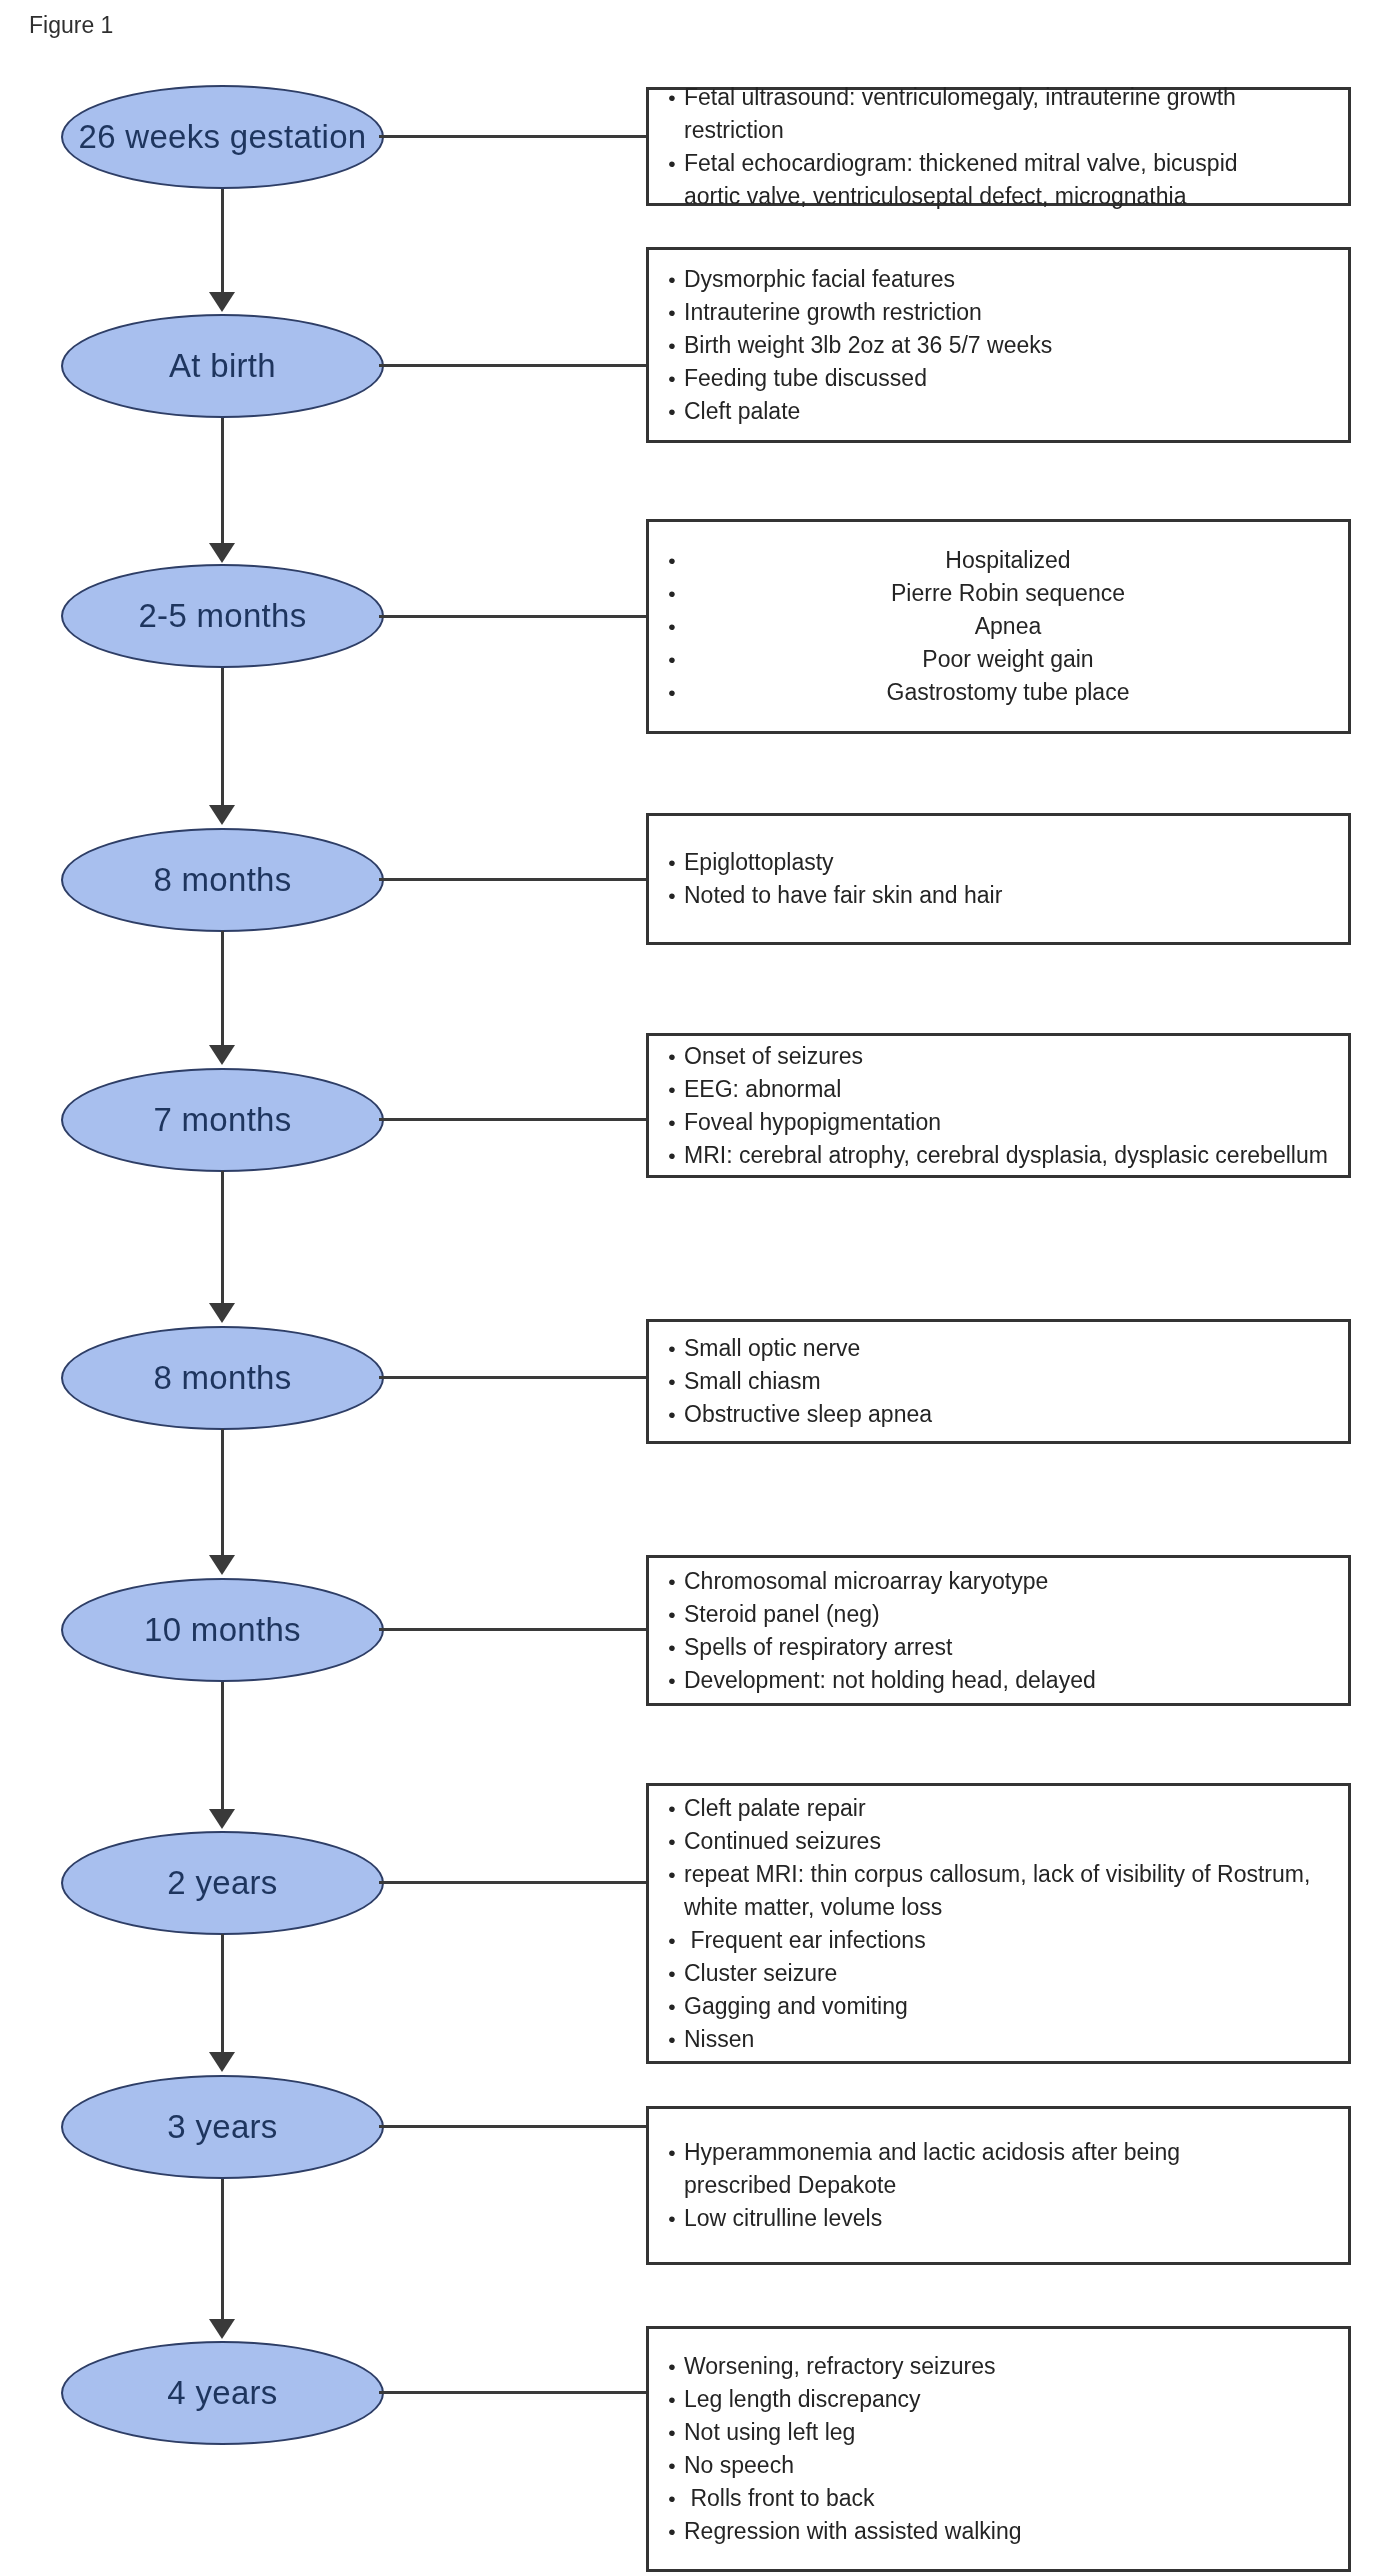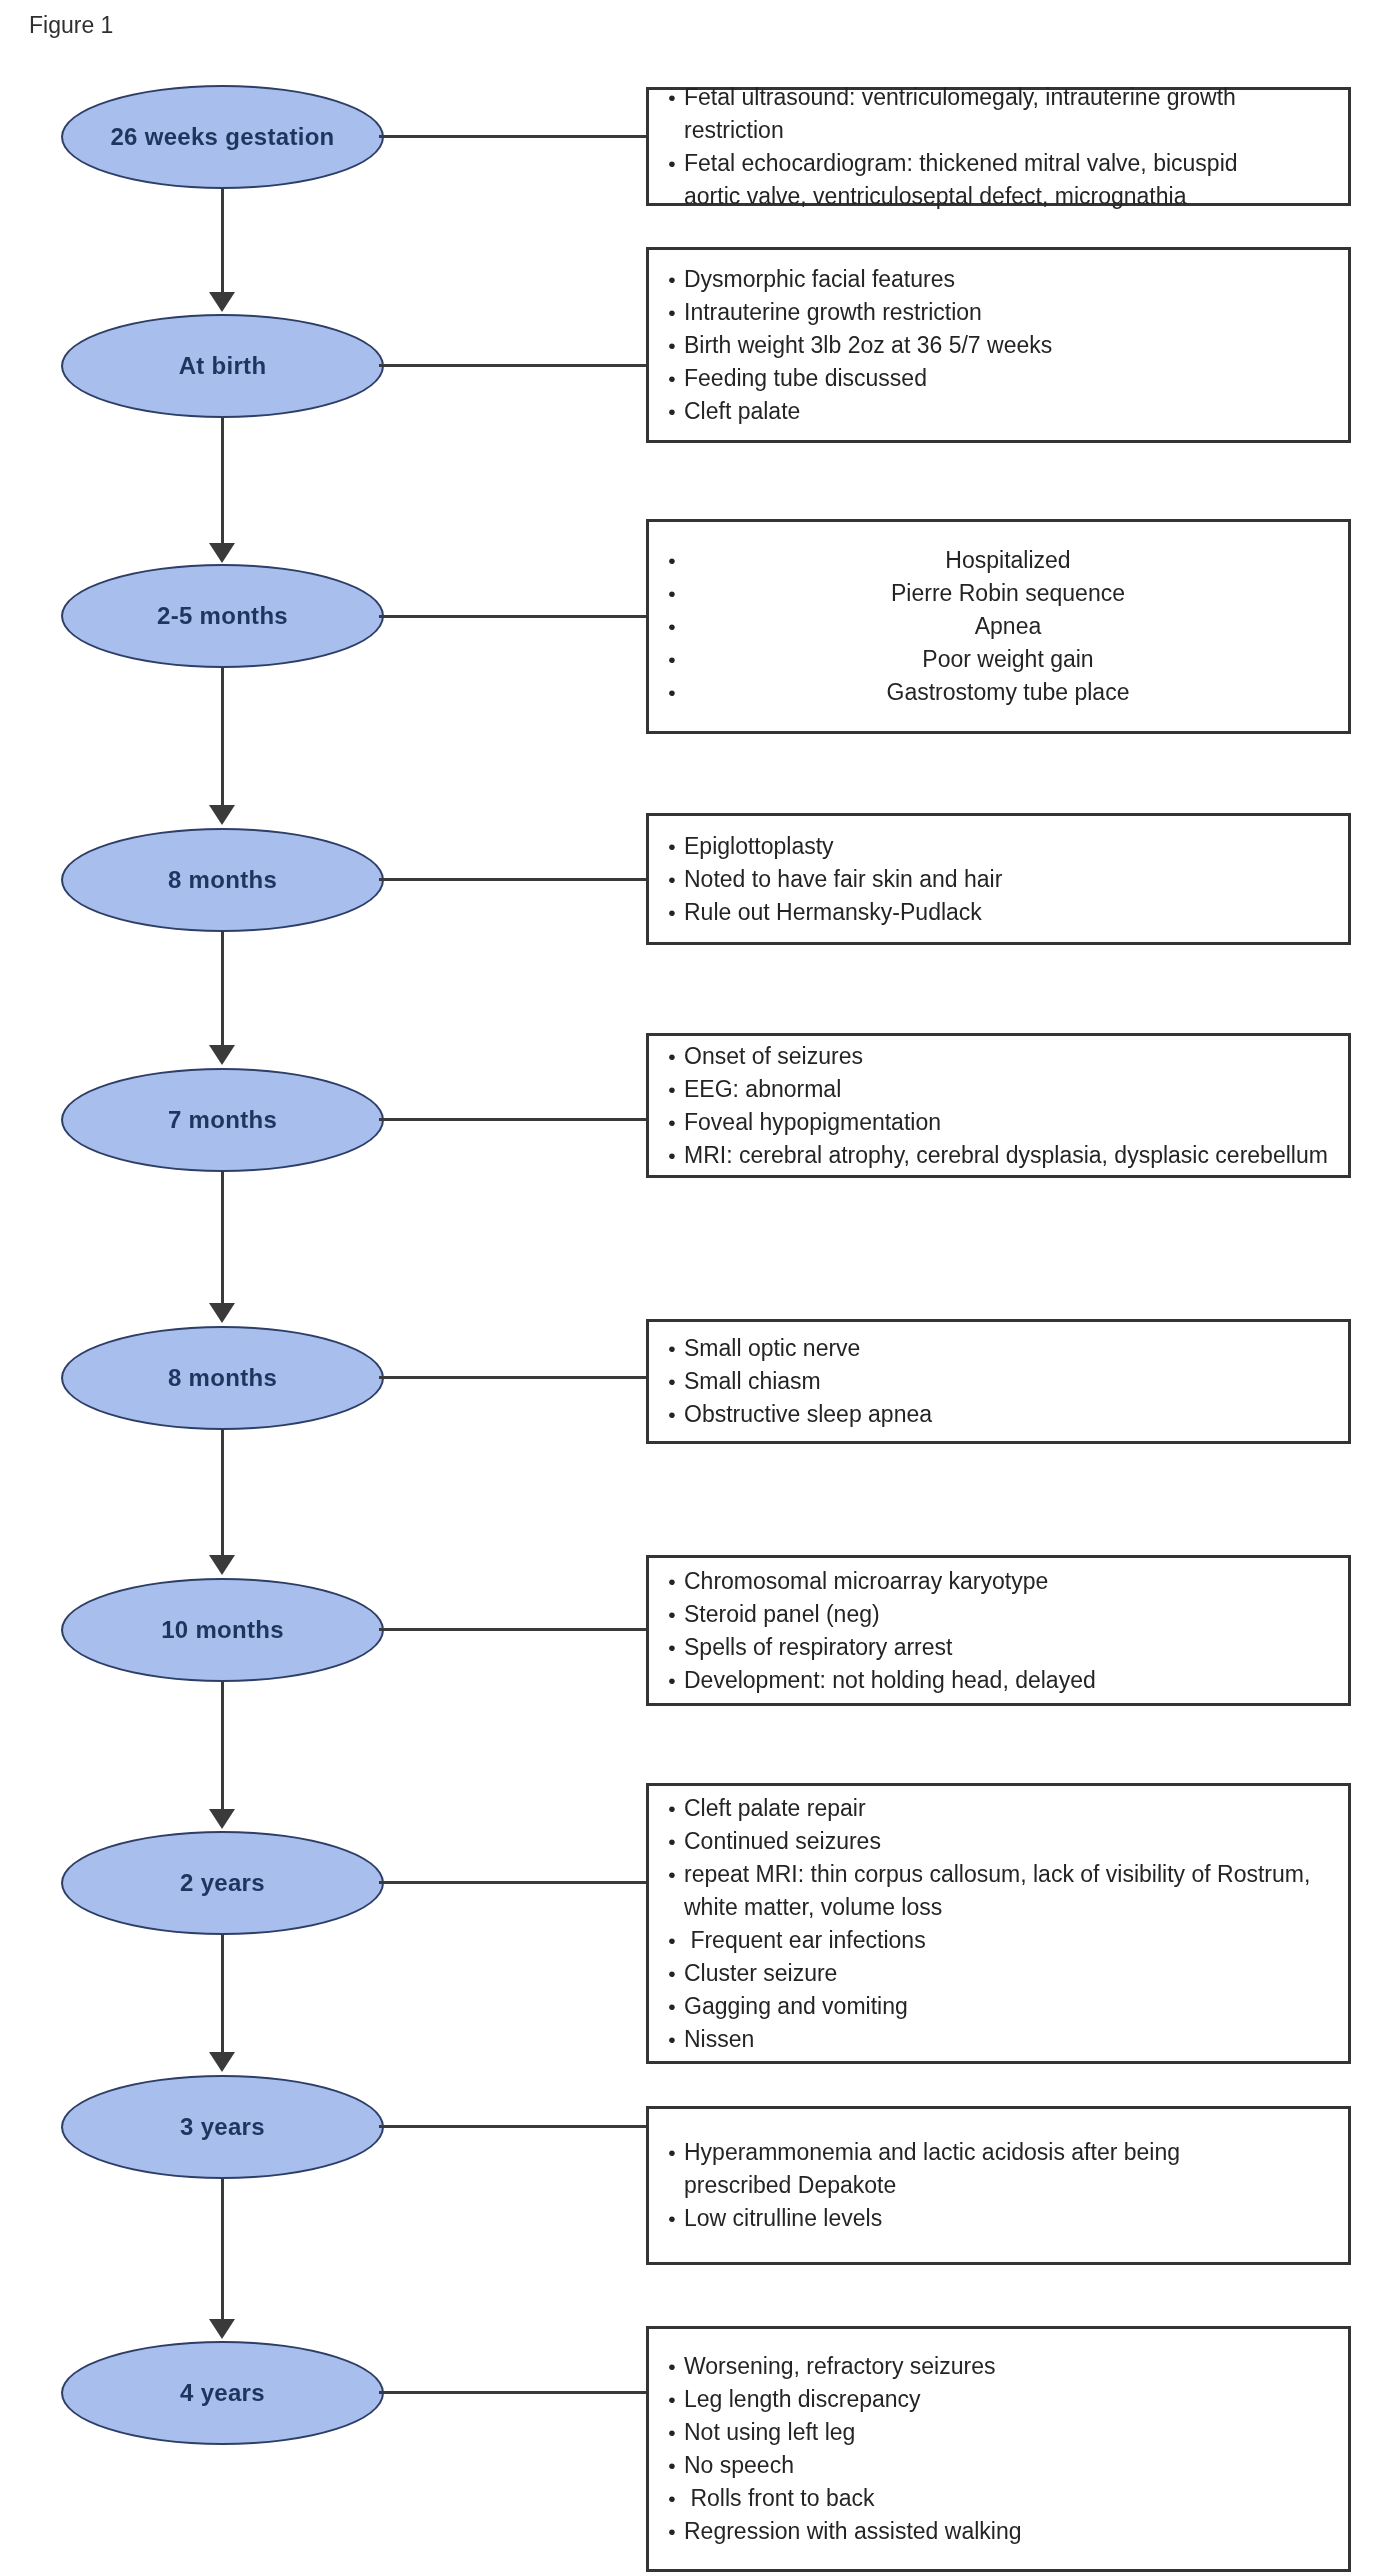--- a/index.html
+++ b/index.html
@@ -33,22 +33,22 @@
     height:104px;
     border-radius:50%;
     background:var(--oval-fill);
     border:2.6px solid var(--oval-border);
     box-sizing:border-box;
     display:flex;
     align-items:center;
     justify-content:center;
   }
   .oval-label{
-    font-size:24px;
-    font-weight:700;
+    font-size:33px;
+    font-weight:400;
     color:var(--oval-text);
     letter-spacing:0.3px;
   }
   .connector{
     position:absolute;
     height:2.6px;
     background:var(--line);
   }
   .box{
     position:absolute;
@@ -159,21 +159,20 @@
 
   <div>
     <div class="oval" style="left: 61px; top: 828px;">
       <span class="oval-label">8 months</span>
     </div>
     <div class="connector" style="left: 379px; top: 878px; width: 268px;"></div>
     <div class="box" style="left: 646px; top: 813px; width: 705px; height: 132px;">
       <ul class="bullets">
             <li>Epiglottoplasty</li>
             <li>Noted to have fair skin and hair</li>
-            <li>Rule out Hermansky-Pudlack</li>
           </ul>
     </div>
     <div class="arrow" style="left: 221px; top: 931px; height: 116px;">
       <span class="arrow-head"></span>
     </div>
   </div>
 
   <div>
     <div class="oval" style="left: 61px; top: 1068px;">
       <span class="oval-label">7 months</span>

